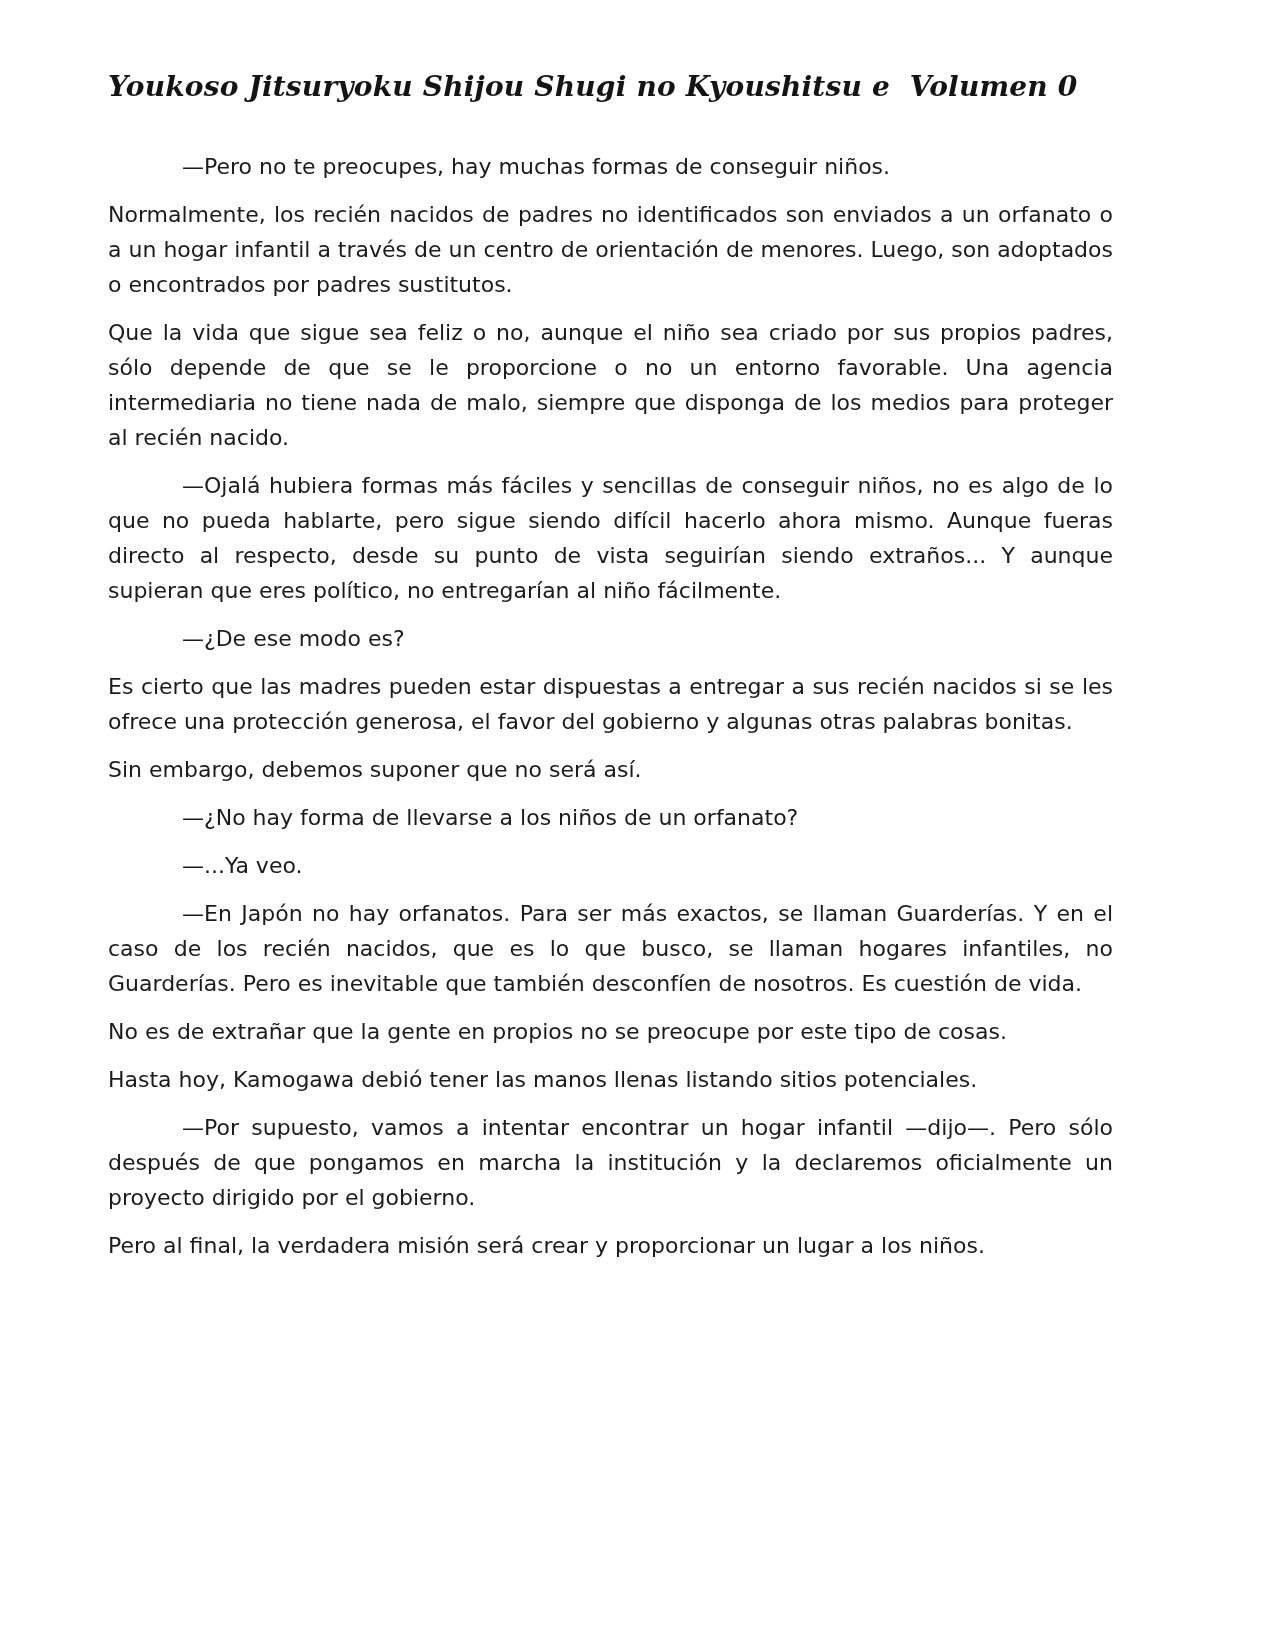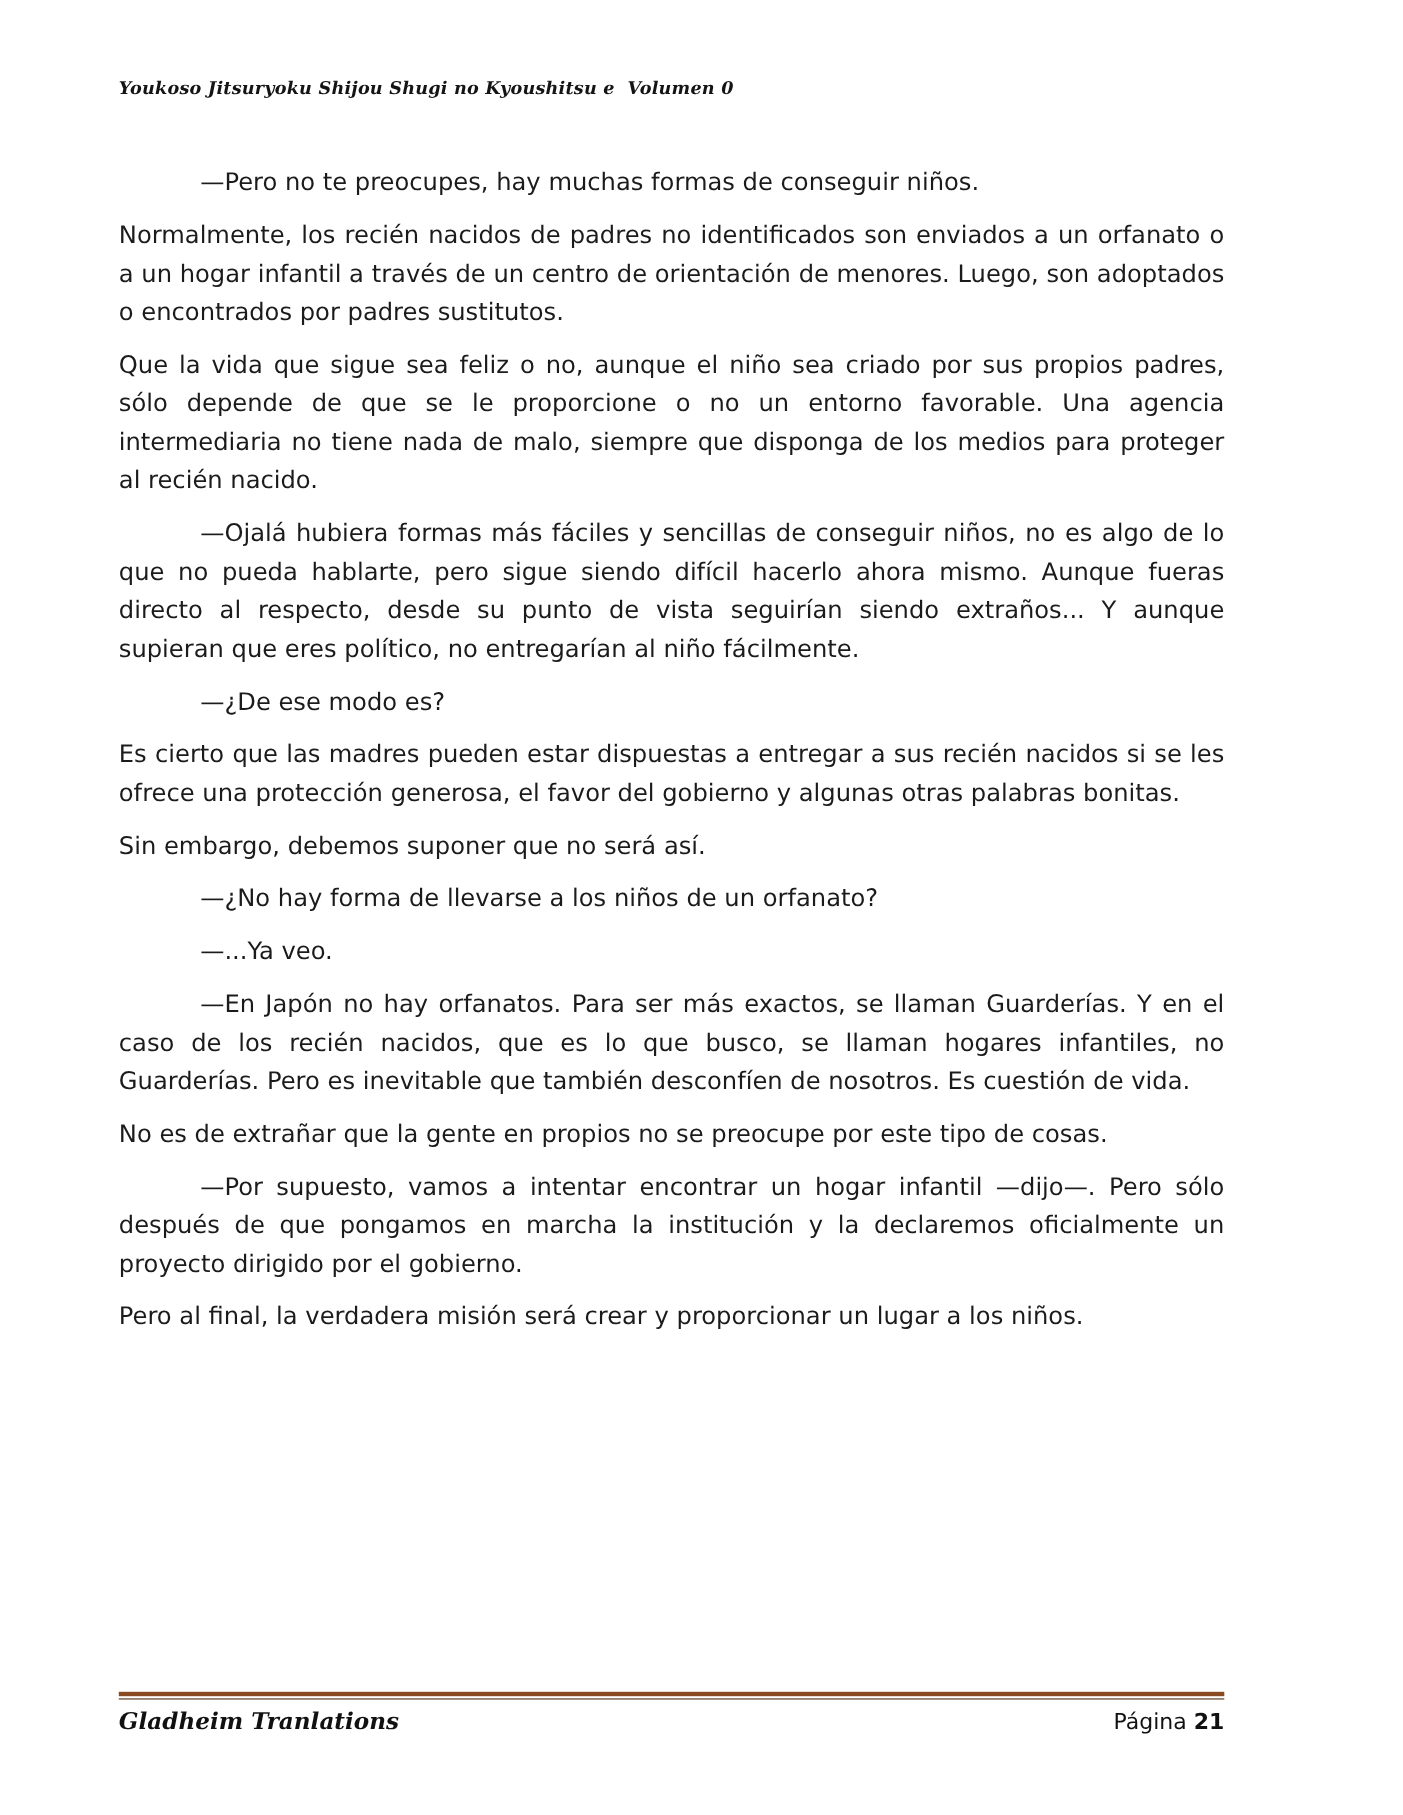--- a/index.html
+++ b/index.html
@@ -20,21 +20,21 @@
   .doc-header {
     position: absolute;
     top: 70px;
     left: 108px;
     right: 120px;
   }
   .header-title {
     font-family: "DejaVu Serif", serif;
     font-style: italic;
     font-weight: 700;
-    font-size: 16px;
+    font-size: 28px;
     color: #141414;
     letter-spacing: 0.2px;
     white-space: pre-wrap;
   }
   .doc-body {
     position: absolute;
     top: 149px;
     left: 108px;
     width: 1005px;
   }
@@ -94,25 +94,19 @@
     <p class="para">Normalmente, los recién nacidos de padres no identificados son enviados a un orfanato o a un hogar infantil a través de un centro de orientación de menores. Luego, son adoptados o encontrados por padres sustitutos.</p>
     <p class="para">Que la vida que sigue sea feliz o no, aunque el niño sea criado por sus propios padres, sólo depende de que se le proporcione o no un entorno favorable. Una agencia intermediaria no tiene nada de malo, siempre que disponga de los medios para proteger al recién nacido.</p>
     <p class="para indent">—Ojalá hubiera formas más fáciles y sencillas de conseguir niños, no es algo de lo que no pueda hablarte, pero sigue siendo difícil hacerlo ahora mismo. Aunque fueras directo al respecto, desde su punto de vista seguirían siendo extraños... Y aunque supieran que eres político, no entregarían al niño fácilmente.</p>
     <p class="para indent">—¿De ese modo es?</p>
     <p class="para">Es cierto que las madres pueden estar dispuestas a entregar a sus recién nacidos si se les ofrece una protección generosa, el favor del gobierno y algunas otras palabras bonitas.</p>
     <p class="para">Sin embargo, debemos suponer que no será así.</p>
     <p class="para indent">—¿No hay forma de llevarse a los niños de un orfanato?</p>
     <p class="para indent">—...Ya veo.</p>
     <p class="para indent">—En Japón no hay orfanatos. Para ser más exactos, se llaman Guarderías. Y en el caso de los recién nacidos, que es lo que busco, se llaman hogares infantiles, no Guarderías. Pero es inevitable que también desconfíen de nosotros. Es cuestión de vida.</p>
     <p class="para">No es de extrañar que la gente en propios no se preocupe por este tipo de cosas.</p>
+    <p class="para">Hasta hoy, Kamogawa debió tener las manos llenas listando sitios potenciales.</p>
     <p class="para indent">—Por supuesto, vamos a intentar encontrar un hogar infantil —dijo—. Pero sólo después de que pongamos en marcha la institución y la declaremos oficialmente un proyecto dirigido por el gobierno.</p>
     <p class="para">Pero al final, la verdadera misión será crear y proporcionar un lugar a los niños.</p>
   </main>
 
-  <footer class="doc-footer">
-    <div class="footer-rule"></div>
-    <div class="footer-row">
-      <span class="footer-brand">Gladheim Tranlations</span>
-      <span class="footer-page"><span>Página</span> <span class="num">21</span></span>
-    </div>
-  </footer>
 
 </div>
 
 </body></html>

